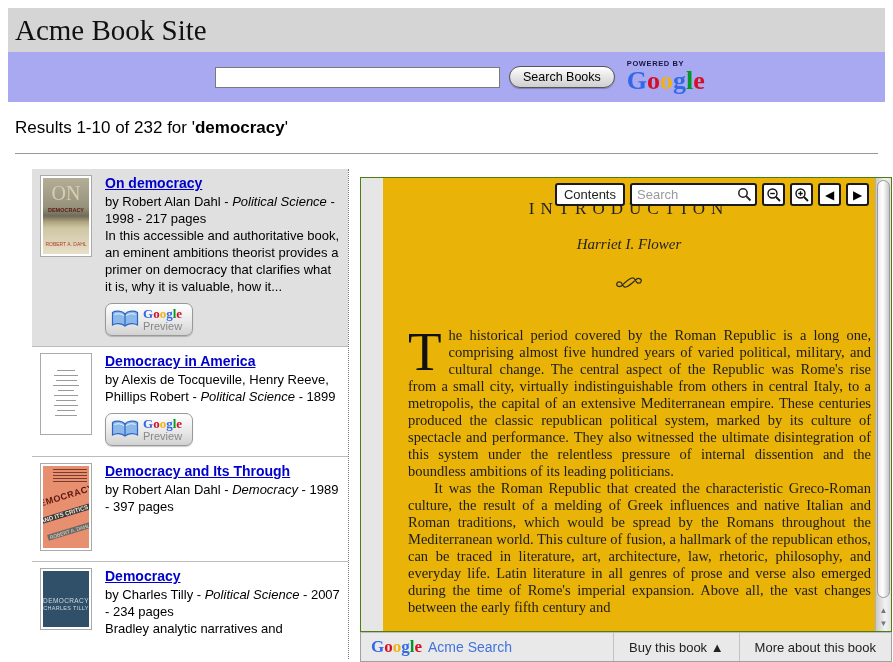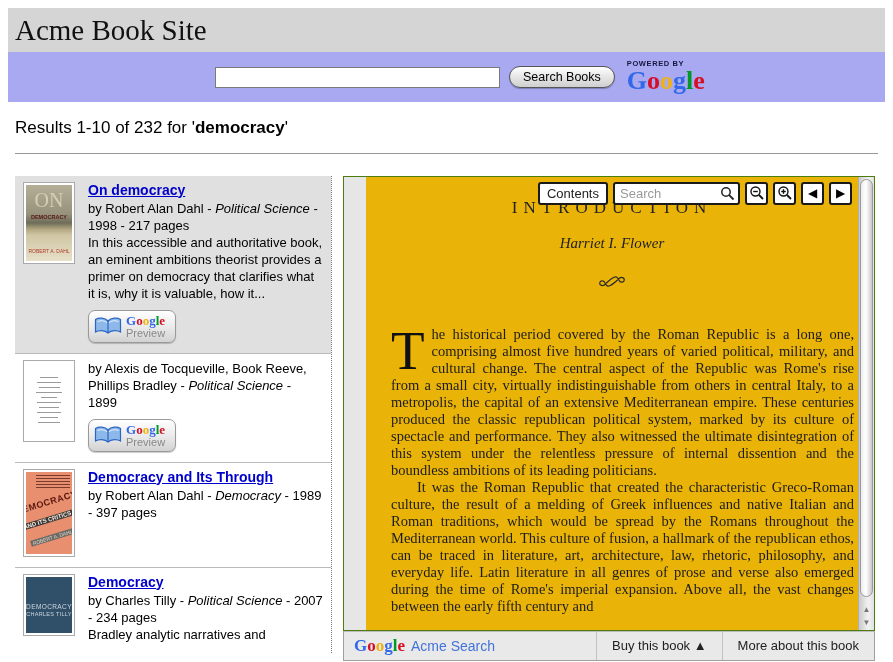--- a/index.html
+++ b/index.html
@@ -20,21 +20,21 @@
   .powered { margin-left: 12px; display: flex; flex-direction: column; line-height: 1; }
   .powered-by { font-size: 7.5px; font-weight: bold; letter-spacing: .6px; color: #16163f; margin-bottom: 1px; }
   .glogo-big { font-family: "Liberation Serif", serif; font-weight: bold; font-size: 26px; line-height: .95; }
 
   
   .results-line { margin: 16px 0 0 7px; font-size: 17px; }
   .results-line b { font-weight: bold; }
   .top-divider { margin: 15px 0 0 7px; width: 863px; border-top: 1px solid #999; }
 
   
-  .main { display: flex; margin: 15px 0 0 7px; height: 490px; align-items: center; }
+  .main { display: flex; margin: 15px 0 0 24px; height: 490px; }
   .sidebar { width: 317px; border-right: 1px dotted #777; flex: 0 0 317px; }
   .result-item { display: flex; align-items: flex-start; padding: 6px 8px 10px 8px; }
   .result-item.selected { background: #e0e0e0; }
   .result-item + .result-item { border-top: 1px solid #bbb; }
   .thumb { flex: 0 0 52px; width: 52px; background: #fff; border: 1px solid #aaa; padding: 2px; }
   .thumb-inner { width: 100%; height: 100%; overflow: hidden; }
   .t1 { height: 82px; }
   .t2 { height: 82px; }
   .t3 { height: 88px; }
   .t4 { height: 62px; }
@@ -166,21 +166,22 @@
               <div class="toc-line" style="width:85%"></div>
             <div class="toc-line" style="width:55%"></div>
               <div class="toc-line" style="width:80%"></div>
             <div class="toc-line" style="width:65%"></div>
               <div class="toc-line" style="width:78%"></div>
             <div class="toc-line" style="width:58%"></div>
               <div class="toc-line" style="width:72%"></div>
           </div>
         </div>
         <div class="item-text">
-          <div class="meta"><span>by Alexis de Tocqueville, Book Reeve, Phillips Bradley - </span><i>Political Science</i><span> - 1899</span></div>
+          <a class="book-link">Democracy in America</a>
+          <div class="meta"><span>by Alexis de Tocqueville, Henry Reeve, Phillips Robert - </span><i>Political Science</i><span> - 1899</span></div>
           <div class="preview-btn">
             <svg width="28" height="21" viewBox="0 0 28 21">
               <path d="M14 5 C11 1.5 4.5 1.5 1.5 3.5 L1.5 16 C4.5 14 11 14 14 17 C17 14 23.5 14 26.5 16 L26.5 3.5 C23.5 1.5 17 1.5 14 5 Z" fill="#8db8ea" stroke="#2b66c4" stroke-width="1.2"></path>
               <path d="M14 5 L14 17" stroke="#2b66c4" stroke-width="1.2" fill="none"></path>
               <path d="M3.5 5.5 C6.5 4.2 11 4.5 13 6.8 M15 6.8 C17 4.5 21.5 4.2 24.5 5.5" stroke="#eaf2fb" stroke-width="1" fill="none"></path>
             </svg>
             <span class="pv-text">
               <span class="pv-google"><span style="color: rgb(51, 105, 232);">G</span><span style="color: rgb(213, 15, 37);">o</span><span style="color: rgb(238, 178, 17);">o</span><span style="color: rgb(51, 105, 232);">g</span><span style="color: rgb(0, 153, 37);">l</span><span style="color: rgb(213, 15, 37);">e</span></span>
               <span class="pv-label">Preview</span>
             </span>

